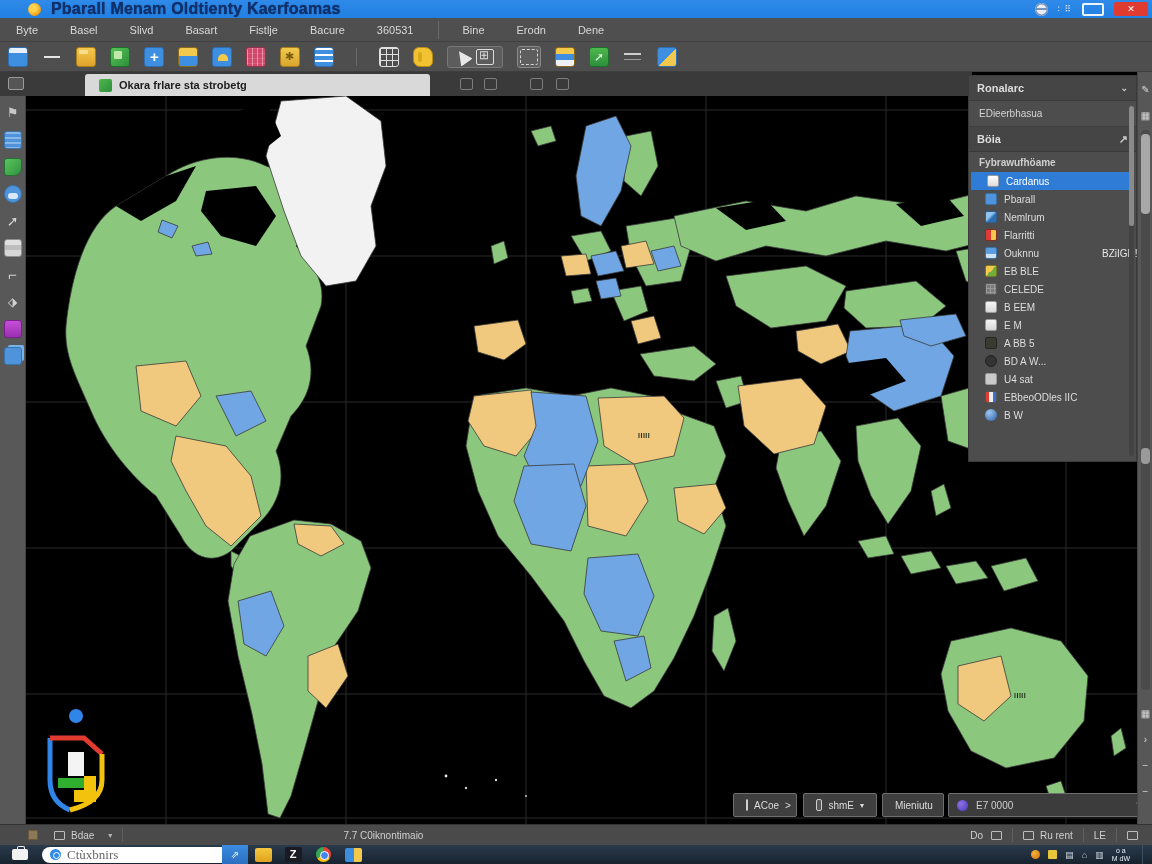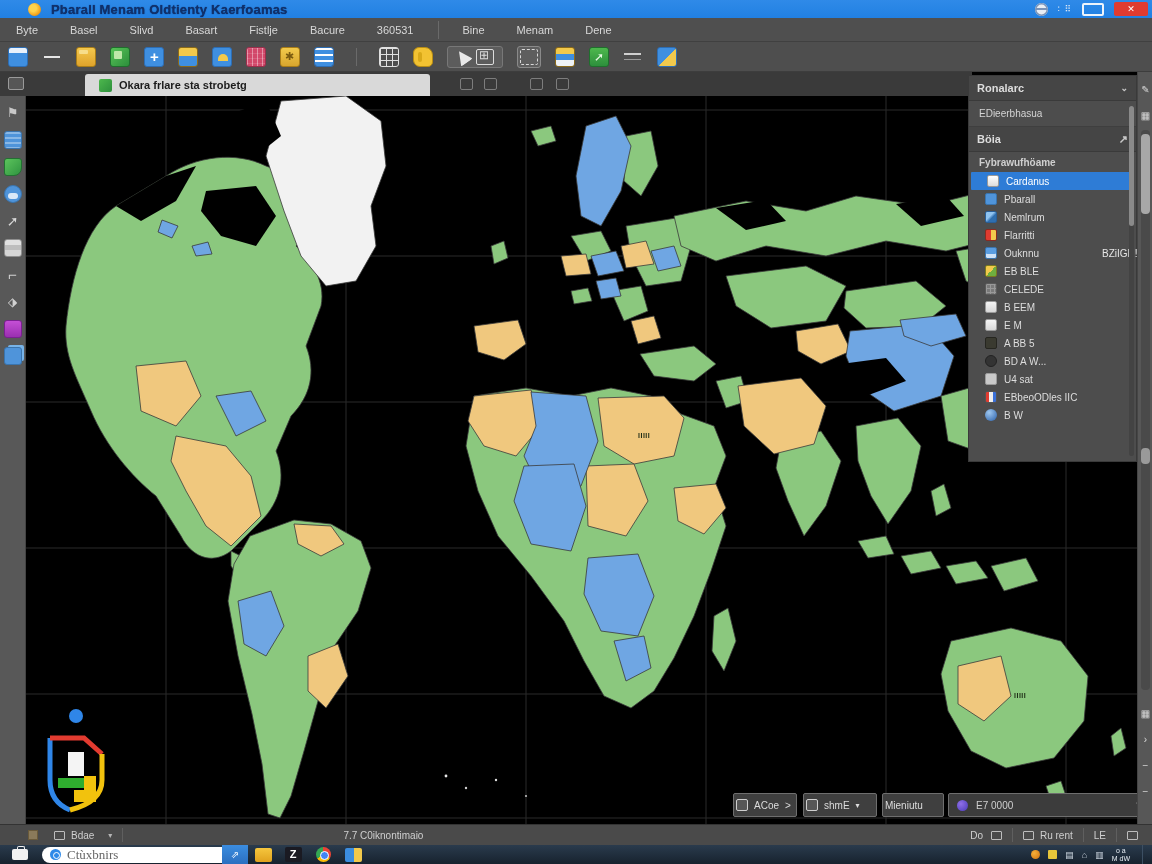--- a/index.html
+++ b/index.html
@@ -4,21 +4,21 @@
 <style>
   * { margin:0; padding:0; box-sizing:border-box; }
   html,body { width:1152px; height:864px; overflow:hidden; background:#000;
     font-family:"Liberation Sans", sans-serif; }
 
   
   #titlebar { position:absolute; left:0; top:0; width:1152px; height:18px;
     background:linear-gradient(#2f8ae8,#2180e2); display:flex; align-items:center; }
   #app-icon { width:13px; height:13px; border-radius:50%;
     background:radial-gradient(circle at 40% 40%, #ffd34d 30%, #f0920b 75%); margin-left:28px; }
-  #title-text { color:#10306b; font-weight:bold; font-size:13px; margin-left:10px;
+  #title-text { color:#10306b; font-weight:bold; font-size:16px; margin-left:10px;
     text-shadow:0 0 1px #0a2a5e; letter-spacing:.2px; }
   #title-right { margin-left:auto; display:flex; align-items:center; gap:10px; padding-right:4px; }
   .tb-globe { width:13px; height:13px; border-radius:50%; background:#e9eef5;
     box-shadow:inset 0 0 0 1.5px #7a93b8; position:relative; }
   .tb-globe::after{ content:""; position:absolute; left:1px; top:5px; width:11px; height:2px; background:#7a93b8;}
   .tb-dots { color:#dce8f7; font-size:9px; letter-spacing:1px; }
   .tb-max { width:22px; height:13px; border:2px solid #eef4fb; border-radius:2px; }
   .tb-close { width:34px; height:14px; background:#e03b30; border-radius:2px; color:#fff;
     font-size:9px; text-align:center; line-height:14px; }
 
@@ -102,21 +102,21 @@
   
   #map { position:absolute; left:26px; top:96px; width:1111px; height:728px; background:#000; }
   #map svg { display:block; }
   .map-label { font-size:7px; fill:#1c2a14; font-weight:bold; letter-spacing:.5px;}
 
   
   #logo { position:absolute; left:12px; top:608px; }
 
   
   .ovl-btn { position:absolute; top:697px; height:24px; background:#3f3f3f; border:1px solid #6e6e6e;
-    border-radius:2px; color:#dcdcdc; font-size:10px; display:flex; align-items:center; gap:6px; padding:0 2px;}
+    border-radius:2px; color:#dcdcdc; font-size:10px; display:flex; align-items:center; gap:6px; padding:0 12px;}
   .ovl-ico { width:12px; height:12px; border:1.5px solid #cfcfcf; border-radius:2px; background:#565656;}
   #ovl-search { position:absolute; top:697px; left:922px; width:206px; height:24px; background:#3c3c3c;
     border:1px solid #6e6e6e; border-radius:2px; display:flex; align-items:center; gap:8px; padding:0 8px;
     color:#cfcfcf; font-size:10px;}
   .ovl-dot { width:11px; height:11px; border-radius:50%; background:radial-gradient(circle at 35% 35%, #8f6fe8, #4a3ab8);}
   .ovl-pencil { margin-left:auto; color:#c8c8c8; font-size:11px; transform:rotate(0deg);}
 
   
   #panel { position:absolute; left:968px; top:75px; width:169px; height:387px; background:#4d4d4d;
     border:1px solid #3a3a3a; color:#ddd; font-size:10px; z-index:5;}
@@ -210,21 +210,21 @@
 <div id="menubar">
   <span class="menu-item">Byte</span>
   <span class="menu-item">Basel</span>
   <span class="menu-item">Slivd</span>
   <span class="menu-item">Basart</span>
   <span class="menu-item">Fistlje</span>
   <span class="menu-item">Bacure</span>
   <span class="menu-item">360531</span>
   <span class="menu-sep"></span>
   <span class="menu-item">Bine</span>
-  <span class="menu-item">Menam</span>
+  <span class="menu-item">Erodn</span>
   <span class="menu-item">Dene</span>
 </div>
 
 <div id="toolbar">
   <div class="ti i-doc"></div>
   <div class="ti i-minus"></div>
   <div class="ti i-folder"></div>
   <div class="ti i-image"></div>
   <div class="ti i-winadd"></div>
   <div class="ti i-printer"></div>

